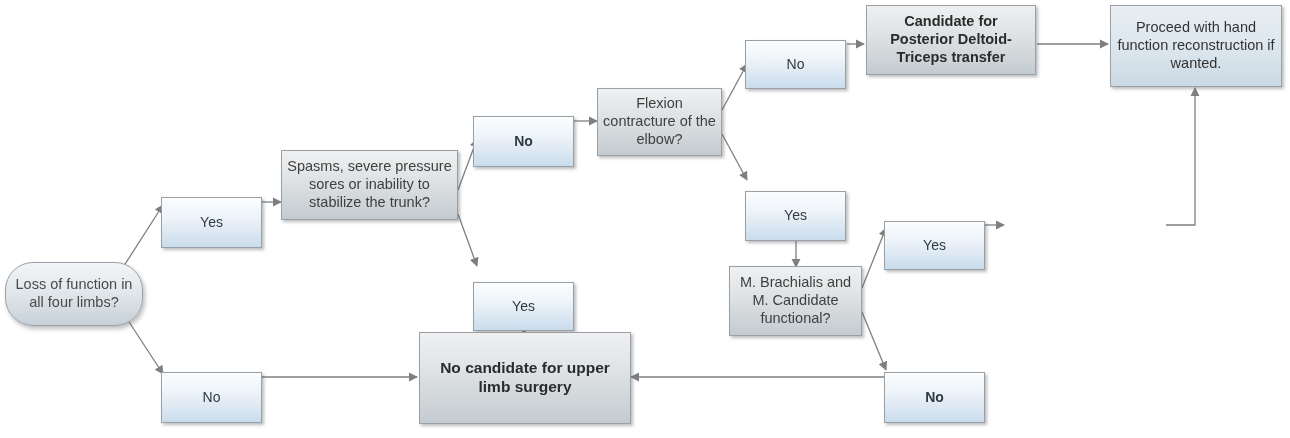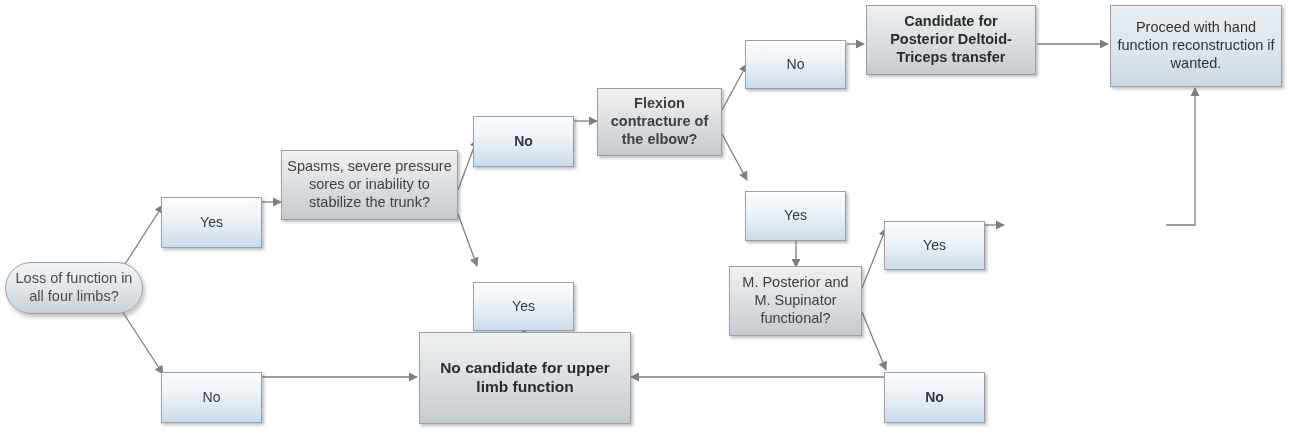--- a/index.html
+++ b/index.html
@@ -112,21 +112,21 @@
       <path d="M 1166 225 L 1195 225 L 1195 88"></path>
 
       <path d="M 524 311 L 524 334"></path>
 
       <path d="M 262 377 L 417 377"></path>
 
       <path d="M 884 377 L 631 377"></path>
     </g>
   </svg>
 
-  <div class="node terminator" style="left:5px; top:262px; width:138px; height:52px;">
+  <div class="node terminator" style="left:5px; top:262px; width:138px; height:64px;">
     <span class="nlabel">Loss of function in all four limbs?</span>
   </div>
 
   <div class="node small" style="left:161px; top:177px; width:101px; height:51px;">
     <span class="nlabel">Yes</span>
   </div>
 
   <div class="node small" style="left:161px; top:352px; width:101px; height:51px;">
     <span class="nlabel">No</span>
   </div>
@@ -136,50 +136,50 @@
   </div>
 
   <div class="node small bold" style="left:473px; top:96px; width:101px; height:51px;">
     <span class="nlabel">No</span>
   </div>
 
   <div class="node small" style="left:473px; top:262px; width:101px; height:49px;">
     <span class="nlabel">Yes</span>
   </div>
 
-  <div class="node big" style="left:597px; top:88px; width:125px; height:68px;font-weight:bold;">
+  <div class="node big" style="left:597px; top:88px; width:125px; height:68px;">
     <span class="nlabel">Flexion contracture of the elbow?</span>
   </div>
 
   <div class="node small" style="left:745px; top:20px; width:101px; height:49px;">
     <span class="nlabel">No</span>
   </div>
 
   <div class="node small" style="left:745px; top:171px; width:101px; height:50px;">
     <span class="nlabel">Yes</span>
   </div>
 
   <div class="node big bold" style="left:866px; top:5px; width:170px; height:70px;">
     <span class="nlabel">Candidate for Posterior Deltoid-Triceps transfer</span>
   </div>
 
   <div class="node lightblue" style="left:1110px; top:5px; width:172px; height:82px;align-items:center;">
     <span class="nlabel">Proceed with hand function reconstruction if wanted.</span>
   </div>
 
   <div class="node big" style="left:729px; top:266px; width:133px; height:70px;">
-    <span class="nlabel">M. Posterior and M. Supinator functional?</span>
+    <span class="nlabel">M. Brachialis and M. Candidate functional?</span>
   </div>
 
   <div class="node small" style="left:884px; top:201px; width:101px; height:49px;">
     <span class="nlabel">Yes</span>
   </div>
 
   <div class="node small bold" style="left:884px; top:352px; width:101px; height:51px;">
     <span class="nlabel">No</span>
   </div>
 
 
   <div class="node big bold" style="left:419px; top:332px; width:212px; height:92px; font-size:15.5px;">
-    <span class="nlabel">No candidate for upper limb function</span>
+    <span class="nlabel">No candidate for upper limb surgery</span>
   </div>
 
 </div>
 
 </body></html>

